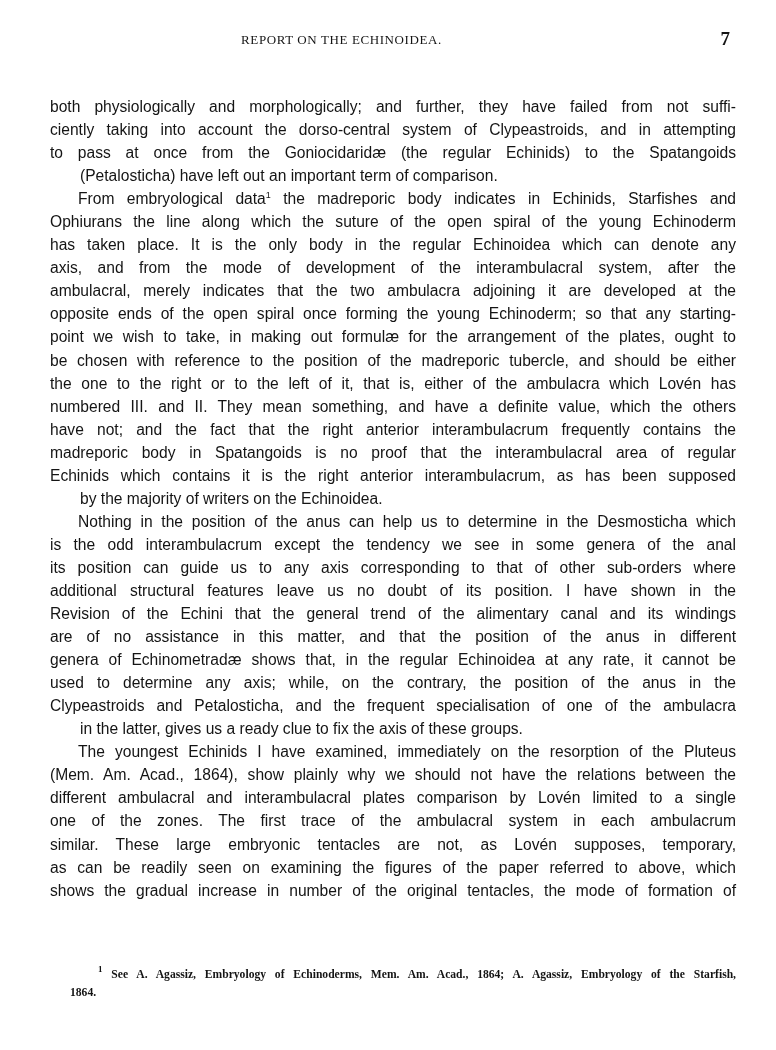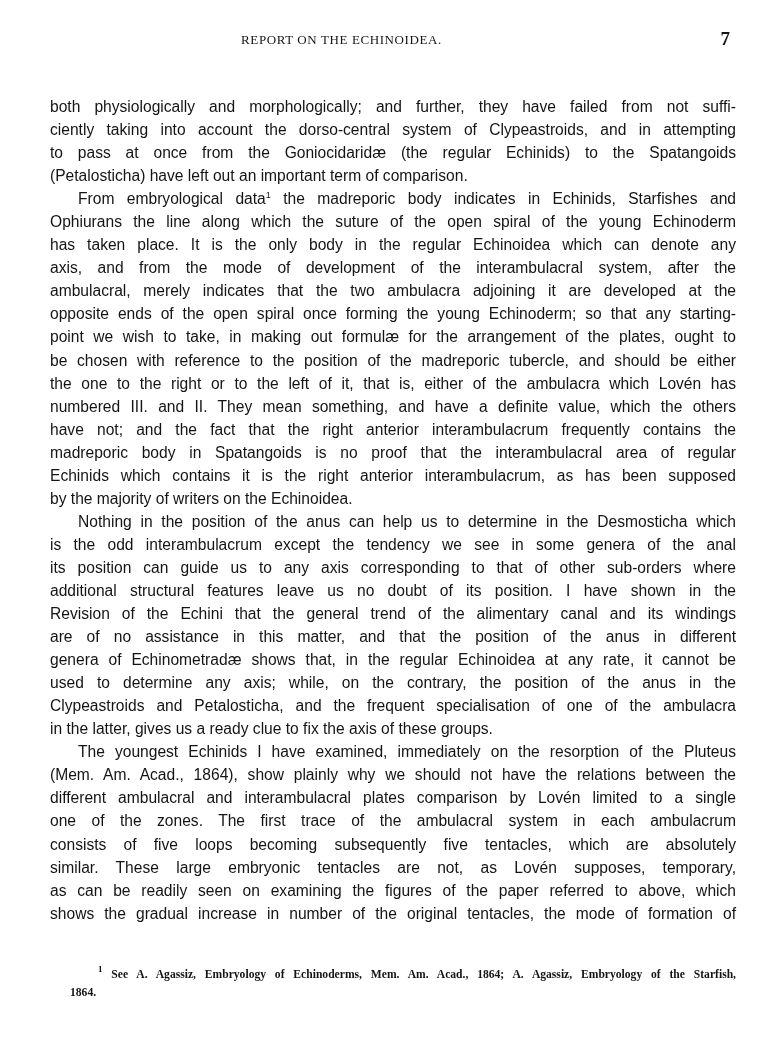--- a/index.html
+++ b/index.html
@@ -56,20 +56,21 @@
     }
     .line {
       height: 23.05px;
       line-height: 23.05px;
       white-space: nowrap;
       text-align: justify;
       text-align-last: justify;
     }
     .line.last {
       text-align-last: left;
+      margin-left: 30px;
     }
     .line.indent {
       padding-left: 28px;
     }
     .footnote {
       position: absolute;
       left: 50px;
       width: 686px;
       top: 966px;
       font-family: "Liberation Serif", serif;
@@ -141,21 +142,20 @@
       <div class="line">used to determine any axis; while, on the contrary, the position of the anus in the</div>
       <div class="line">Clypeastroids and Petalosticha, and the frequent specialisation of one of the ambulacra</div>
       <div class="line last">in the latter, gives us a ready clue to fix the axis of these groups.</div>
     </div>
 
     <div>
       <div class="line indent">The youngest Echinids I have examined, immediately on the resorption of the Pluteus</div>
       <div class="line">(Mem. Am. Acad., 1864), show plainly why we should not have the relations between the</div>
       <div class="line">different ambulacral and interambulacral plates comparison by Lovén limited to a single</div>
       <div class="line">one of the zones.  The first trace of the ambulacral system in each ambulacrum</div>
-      <div class="line">consists of five loops becoming subsequently five tentacles, which are absolutely</div>
       <div class="line">similar.  These large embryonic tentacles are not, as Lovén supposes, temporary,</div>
       <div class="line">as can be readily seen on examining the figures of the paper referred to above, which</div>
       <div class="line">shows the gradual increase in number of the original tentacles, the mode of formation of</div>
     </div>
   </div>
 
   <div class="footnote">
     <div class="fline indent">
       <sup>1</sup><span> See A. Agassiz, Embryology of Echinoderms, Mem. Am. Acad., 1864; A. Agassiz, Embryology of the Starfish,</span>
     </div>

